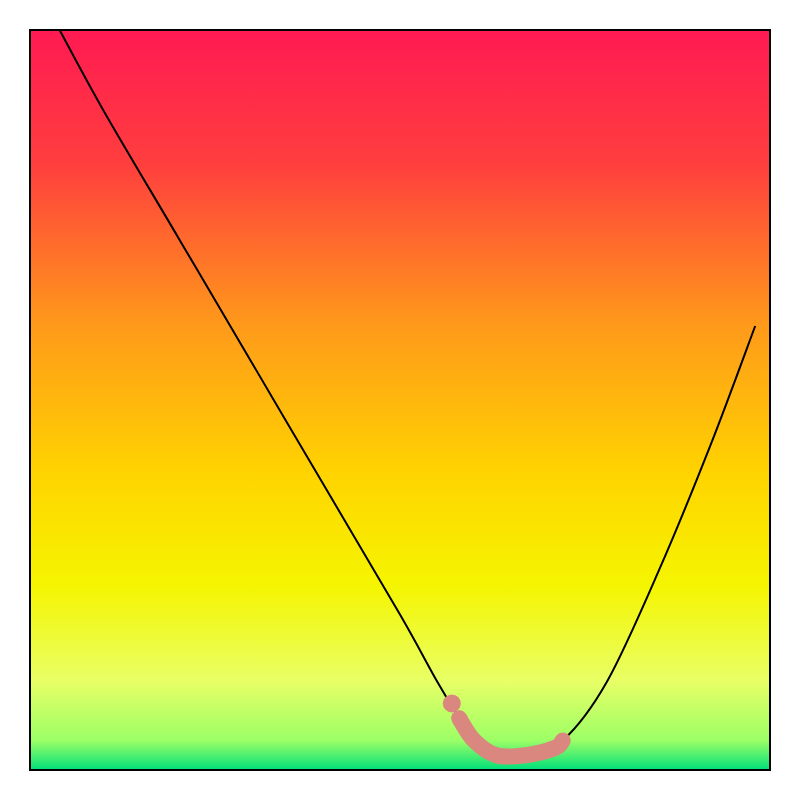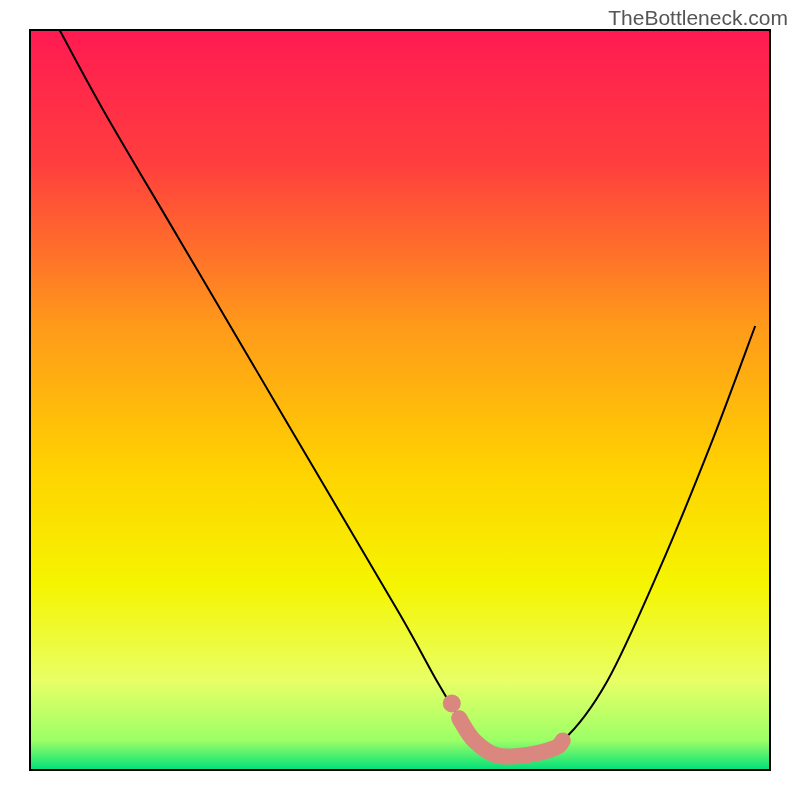--- a/index.html
+++ b/index.html
@@ -25,21 +25,20 @@
     z-index: 10;
   }
   svg {
     display: block;
   }
 </style>
 </head>
 <body>
 
 <div class="container">
-  <div class="watermark">TheBottleneck.com</div>
   <svg id="chart-svg" width="800" height="800">
     <defs>
       <linearGradient id="bg-grad" x1="0" y1="0" x2="0" y2="1">
           <stop offset="0%" stop-color="#ff1a52"></stop>
           <stop offset="18%" stop-color="#ff3e3e"></stop>
           <stop offset="40%" stop-color="#ff9a1a"></stop>
           <stop offset="60%" stop-color="#ffd400"></stop>
           <stop offset="75%" stop-color="#f5f500"></stop>
           <stop offset="88%" stop-color="#e8ff66"></stop>
           <stop offset="96%" stop-color="#9cff66"></stop>

